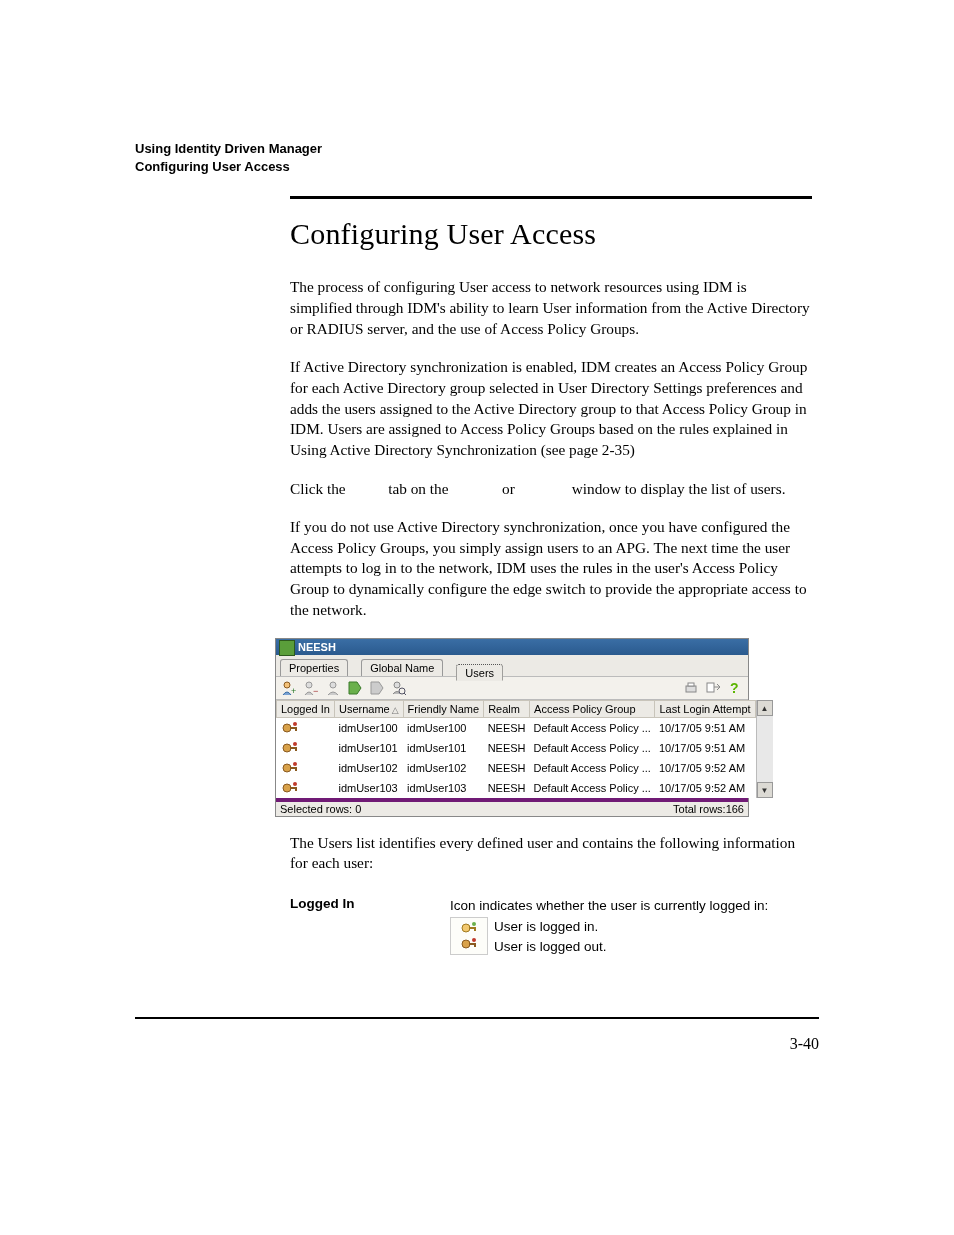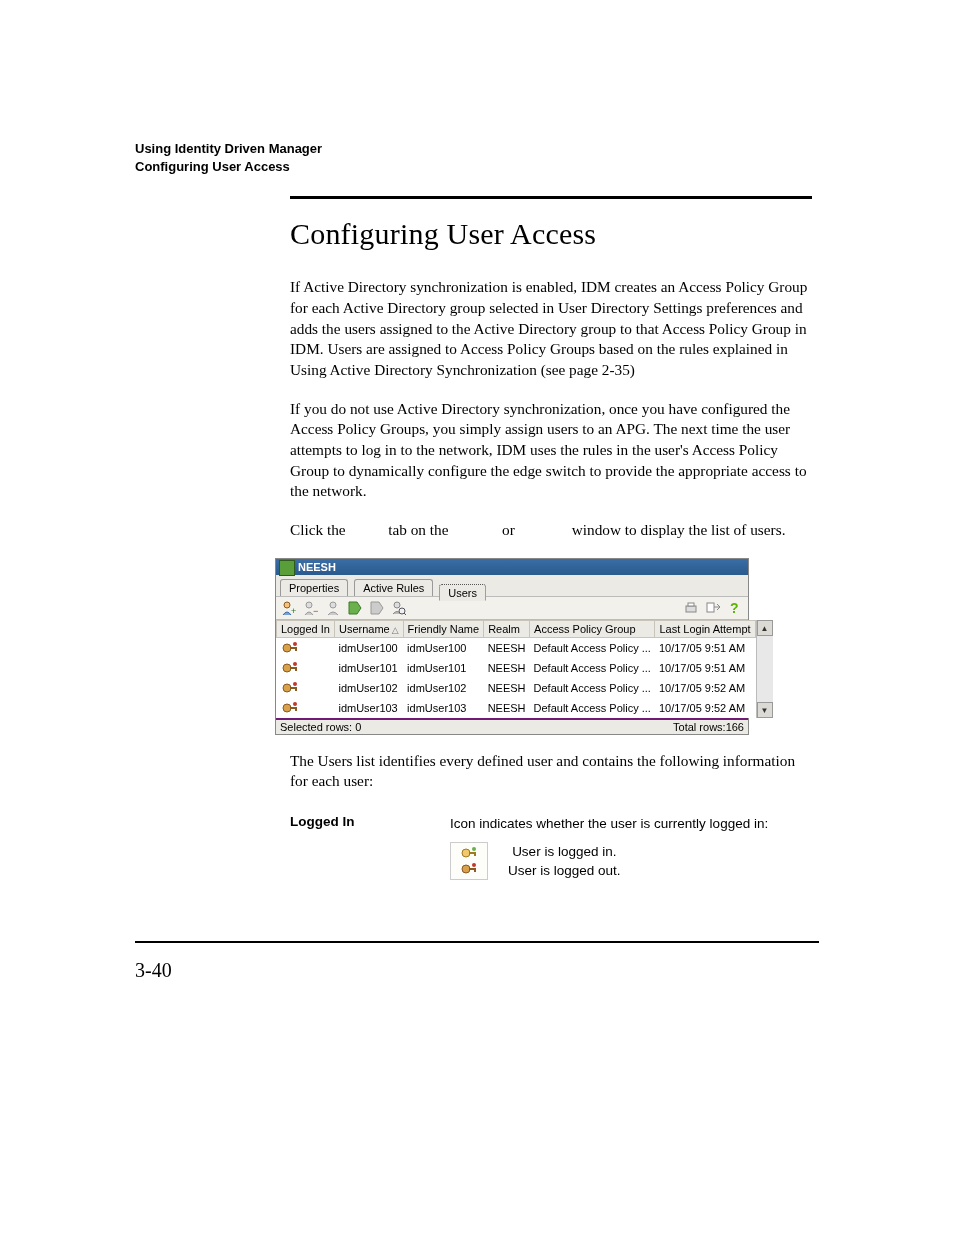--- a/index.html
+++ b/index.html
@@ -68,21 +68,21 @@
   .titlebar .winicon {
     position: absolute;
     left: 3px; top: 1px;
     width: 14px; height: 14px;
     background: #5a9e3a;
     border: 1px solid #2d5a1d;
   }
   .tabs {
     padding: 4px 0 0 4px;
     display: flex;
-    gap: 6px;
+    gap: 13px;
     background: #eceae5;
   }
   .tab {
     border: 1px solid #999;
     border-bottom: none;
     padding: 2px 8px 1px 8px;
     background: #eceae5;
     font-size: 11px;
     border-top-left-radius: 3px;
     border-top-right-radius: 3px;
@@ -155,21 +155,21 @@
     align-items: center;
     justify-content: center;
     font-size: 8px;
     color: #333;
   }
   .statusbar {
     display: flex;
     justify-content: space-between;
     font-size: 11px;
     padding: 1px 4px;
-    border-top: 2px solid #701a75;
+    border-top: 4px solid #701a75;
     background: #eceae5;
   }
   .key-icon svg { display:block; }
   .after-img {
     margin-left: 155px;
     width: 520px;
     font-size: 15.3px;
     line-height: 1.35;
   }
   .deflist {
@@ -186,77 +186,78 @@
     width: 160px;
     flex: none;
   }
   .def-body {
     flex: 1;
     line-height: 1.45;
   }
   .def-icons {
     display: flex;
     align-items: flex-start;
-    gap: 20px;
-    margin-top: 8px;
-    text-align: center;
+    gap: 6px;
+    margin-top: 2px;
   }
   .def-icons .iconcol {
     width: 32px;
     display: flex;
     flex-direction: column;
     align-items: center;
     justify-content: center;
     gap: 0px;
     border: 1px solid #ccc;
     padding: 2px;
     background:#fdfdf9;
   }
   .pagefoot {
-    font-size: 20px;
+    font-size: 16px;
     padding-top: 6px;
+    text-align: right;
   }
   .sort-ind { font-size:9px; color:#777; margin-left:2px;}
 </style>
 </head>
 <body>
 
 <div class="page">
 
   <div class="header">
     <div>Using Identity Driven Manager</div>
     <div>Configuring User Access</div>
   </div>
 
   <div class="hrule"></div>
 
   <h1 class="section-title">Configuring User Access</h1>
 
   <div class="body-text">
+    <p>The process of configuring User access to network resources using IDM is simplified through IDM's ability to learn User information from the Active Directory or RADIUS server, and the use of Access Policy Groups.</p>
     <p>If Active Directory synchronization is enabled, IDM creates an Access Policy Group for each Active Directory group selected in User Directory Settings preferences and adds the users assigned to the Active Directory group to that Access Policy Group in IDM. Users are assigned to Access Policy Groups based on the rules explained in Using Active Directory Synchronization (see page 2-35)</p>
-    <p>If you do not use Active Directory synchronization, once you have configured the Access Policy Groups, you simply assign users to an APG. The next time the user attempts to log in to the network, IDM uses the rules in the user's Access Policy Group to dynamically configure the edge switch to provide the appropriate access to the network.</p>
     <p>
       <span>Click the </span>
       <span style="visibility:hidden">Users</span>
       <span> tab on the </span>
       <span style="visibility:hidden">Realms</span>
       <span> or </span>
       <span style="visibility:hidden">Domain</span>
       <span> window to display the list of users.</span>
     </p>
+    <p>If you do not use Active Directory synchronization, once you have configured the Access Policy Groups, you simply assign users to an APG. The next time the user attempts to log in to the network, IDM uses the rules in the user's Access Policy Group to dynamically configure the edge switch to provide the appropriate access to the network.</p>
   </div>
 
   <div class="screenshot">
     <div class="titlebar">
       <span class="winicon"></span>
       <span>NEESH</span>
     </div>
     <div class="tabs">
       <div class="tab">Properties</div>
-      <div class="tab">Active Rules</div>
+      <div class="tab">Global Name</div>
       <div class="tab active">Users</div>
     </div>
     <div class="toolbar">
       <div class="toolbar-left">
         <span class="tb-icon">
             <svg width="16" height="16">
               <circle cx="6" cy="5" r="3" fill="#f4c27a" stroke="#8a5a20"></circle>
               <path d="M2 15 Q6 9 10 15" fill="#7aa3d4" stroke="#3a6ea5"></path>
               <text x="10" y="14" font-size="9" fill="#2a7a2a">+</text>
             </svg>

